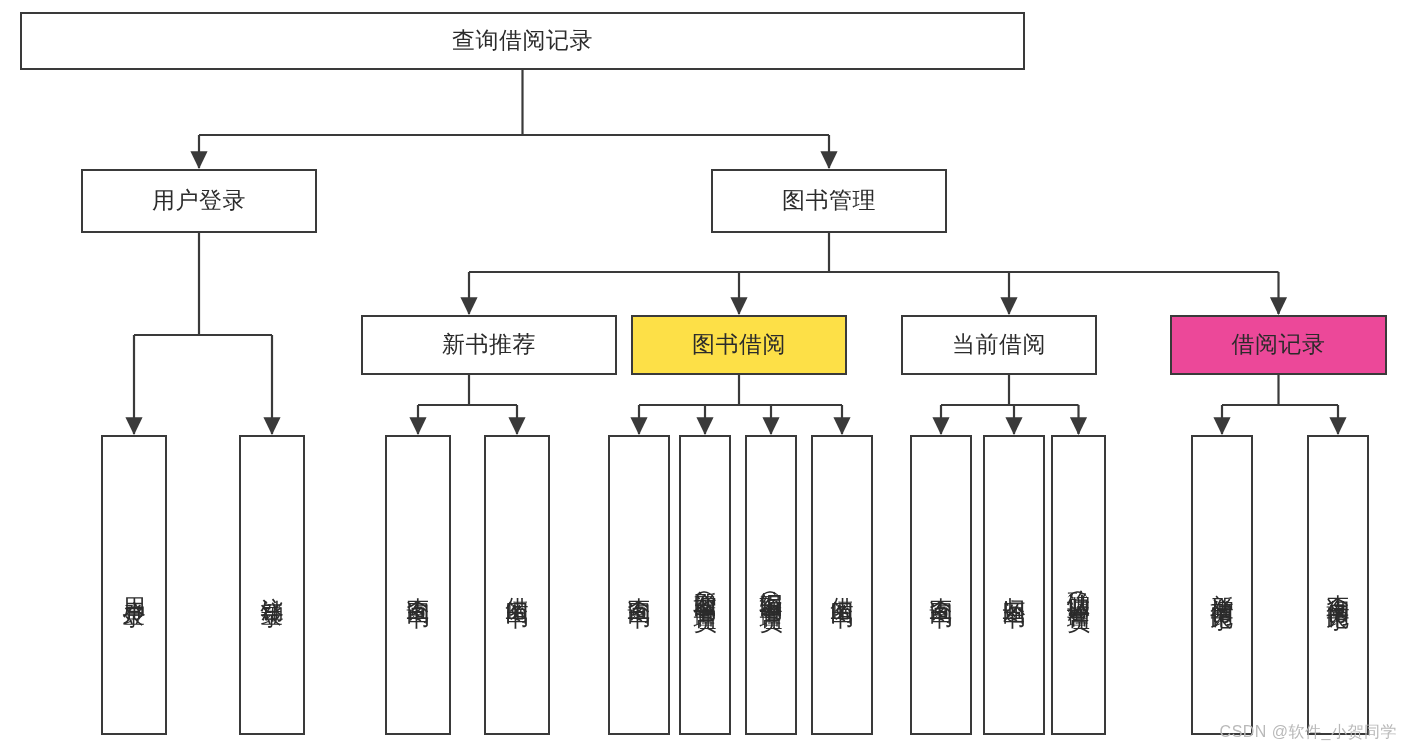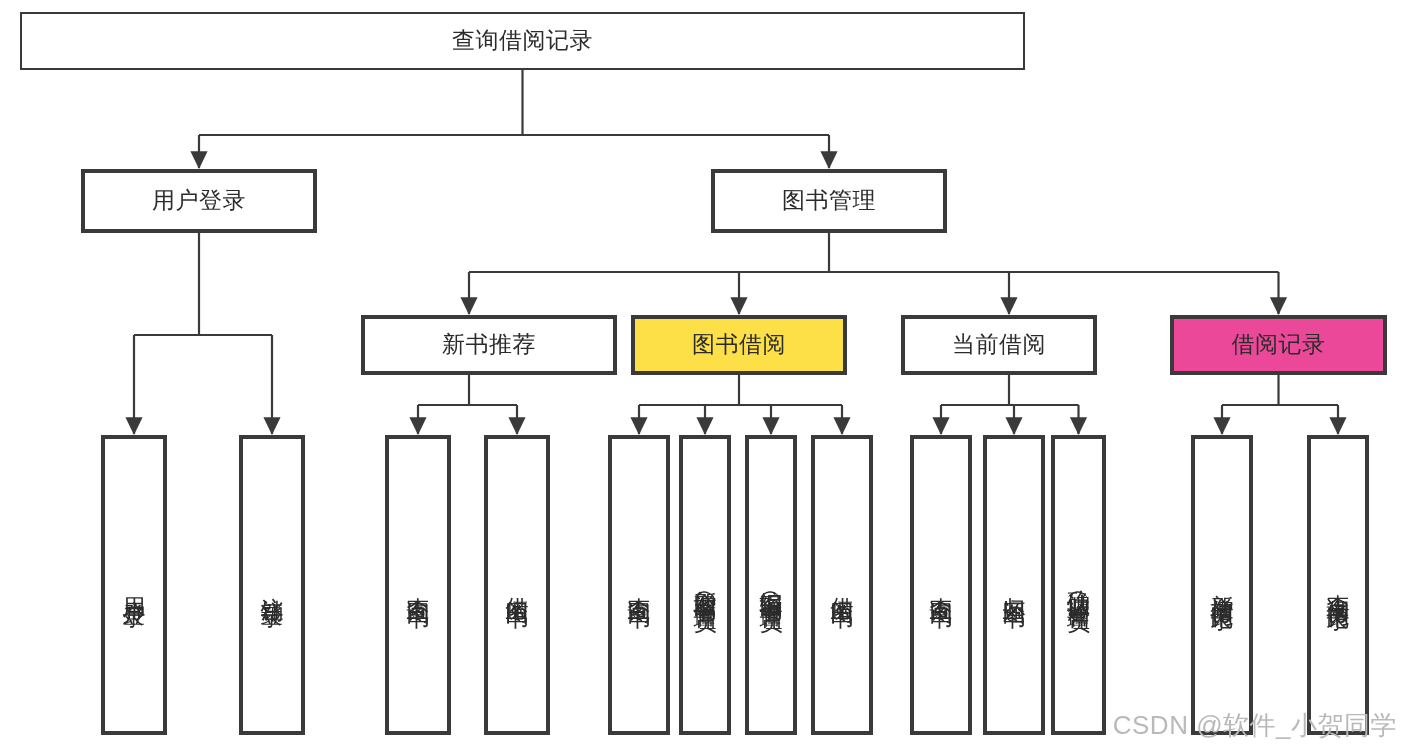--- a/index.html
+++ b/index.html
@@ -22,21 +22,21 @@
     left: 0;
     top: 0;
     width: 1405px;
     height: 747px;
     pointer-events: none;
   }
   .node {
     position: absolute;
     box-sizing: border-box;
     background: #ffffff;
-    border: 4px solid #1d4ed8;
+    border: 2px solid #1d4ed8;
     display: flex;
     align-items: center;
     justify-content: center;
     color: #2b2b2b;
     line-height: 1.18;
   }
   .node.horiz {
     font-size: 23px;
     letter-spacing: 0.5px;
   }
@@ -53,21 +53,21 @@
   .node .lbl {
     display: block;
   }
   .node.root {
     border-width: 2px;
   }
   .watermark {
     position: absolute;
     right: 8px;
     bottom: 4px;
-    font-size: 26px;
+    font-size: 16px;
     color: #b9b9b9;
     white-space: nowrap;
     letter-spacing: 0.5px;
   }
 </style>
 </head>
 <body>
 
 <div id="canvas">
   <svg class="edges" id="edge-layer" viewBox="0 0 1405 747" preserveAspectRatio="none" xmlns="http://www.w3.org/2000/svg">

